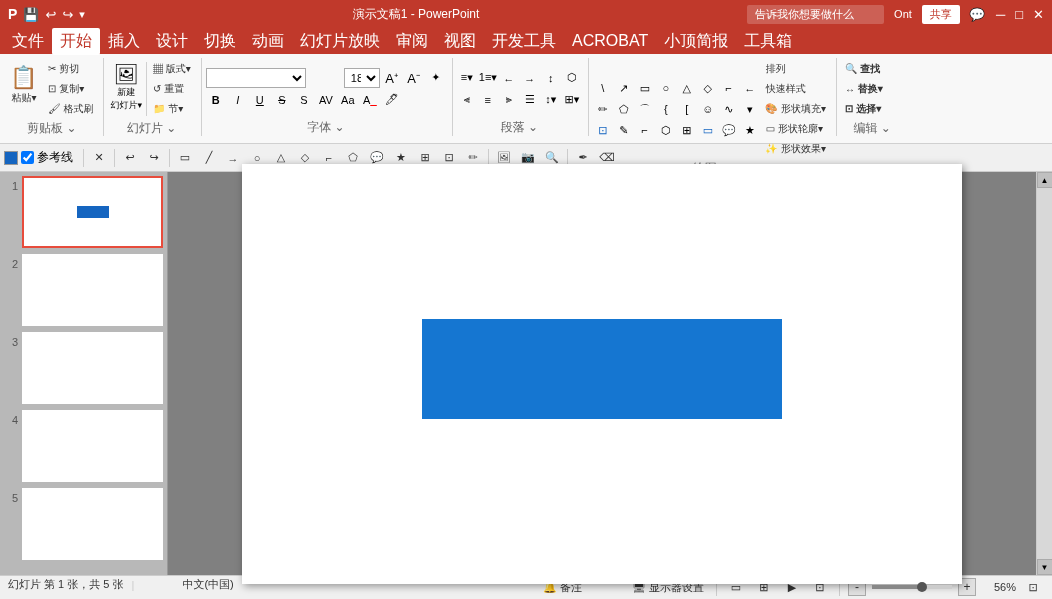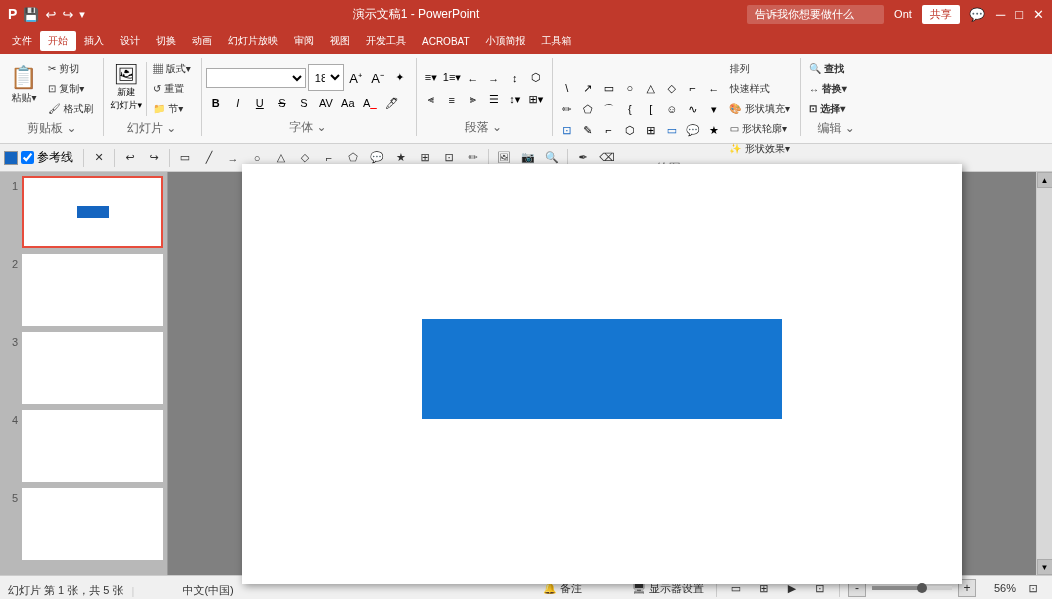--- a/index.html
+++ b/index.html
@@ -20,21 +20,21 @@
     .title-bar-center { font-size: 12px; color: white; }
 
     
     .menu-bar {
       height: 26px;
       background: #c0392b;
       display: flex;
       align-items: center;
       padding: 0 4px;
       color: white;
-      font-size: 10px;
+      font-size: 16px;
     }
     .menu-item {
       padding: 3px 8px;
       cursor: pointer;
       border-radius: 2px;
       white-space: nowrap;
     }
     .menu-item.active { background: white; color: #c0392b; }
 
     
@@ -207,21 +207,21 @@
       border: 1px solid #aaa;
     }
     .scroll-track { flex: 1; width: 100%; background: #d8d8d8; }
 
     
     .status-bar {
       height: 24px;
       background: #f0f0f0;
       border-top: 1px solid #ccc;
       display: flex;
-      align-items: flex-end;
+      align-items: flex-start;
       justify-content: space-between;
       padding: 0 8px;
       font-size: 11px;
       color: #333;
     }
     .status-left { display: flex; align-items: center; gap: 8px; }
     .status-right { display: flex; align-items: center; gap: 6px; }
     .status-btn {
       display: flex;
       align-items: center;
@@ -264,26 +264,27 @@
     
     .font-select {
       height: 20px;
       border: 1px solid #aaa;
       background: white;
       font-size: 11px;
       padding: 0 2px;
       width: 100px;
     }
     .size-select {
-      height: 27px;
+      height: 20px;
       border: 1px solid #aaa;
       background: white;
       font-size: 11px;
       padding: 0 2px;
       width: 36px;
+      margin-left: 36px;
     }
     .format-btn {
       width: 20px;
       height: 20px;
       display: flex;
       align-items: center;
       justify-content: center;
       border: 1px solid transparent;
       cursor: pointer;
       font-size: 11px;

